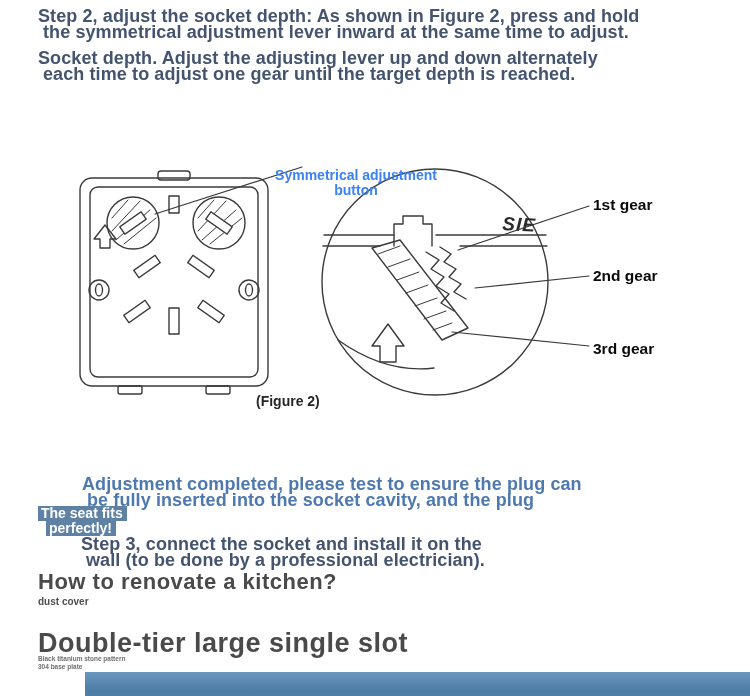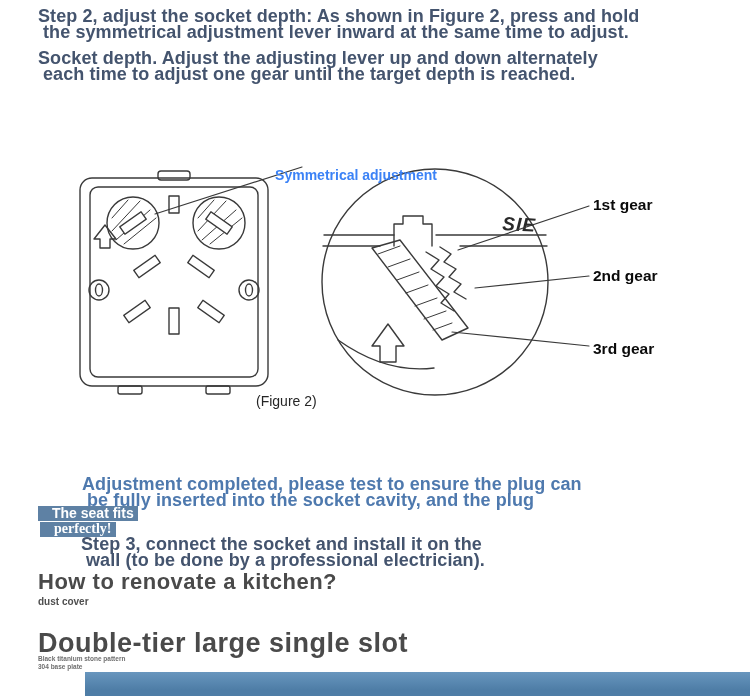--- a/index.html
+++ b/index.html
@@ -13,24 +13,24 @@
   .abs { position:absolute; }
   .para { font-weight:bold; font-size:18px; line-height:16px; letter-spacing:.1px; white-space:nowrap; }
   .navy { color:var(--navy,#44546E); }
   .blue { color:var(--blue,#4E79AE); }
   .indent { padding-left:5px; }
 
   .figure { left:0; top:130px; width:750px; height:292px; }
   .figure svg { position:absolute; left:0; top:0; }
   .callout { left:245px; top:4px; width:222px; text-align:center; font-weight:bold; font-size:14px; line-height:15px; color:#3b82f6;margin-top:34px; }
   .gear-label { left:593px; font-weight:bold; font-size:15.5px; color:#0a0a0a; white-space:nowrap;text-align:right; }
-  .caption { left:256px; top:263px; font-weight:normal; font-size:14px; color:#262626; }
+  .caption { left:256px; top:263px; font-weight:bold; font-size:14px; color:#262626; }
 
   .hl-row { line-height:14px; }
-  .hl { display:inline-block; background:var(--highlight_bg,#5E81A4); color:#fff; font-weight:bold; font-size:14px; line-height:14px; padding:0 4px 1px 14px; }
+  .hl { display:inline-block; background:var(--highlight_bg,#5E81A4); color:#fff; font-weight:bold; font-size:14px; line-height:14px; padding:0 4px 1px 3px; }
 
   .h-big { position:absolute; font-weight:bold; color:var(--heading_gray,#4A4A4A); letter-spacing:.5px; white-space:nowrap; }
   #kitchen { left:38px; top:569px; font-size:22px; height:29px; overflow:hidden; width:520px; }
   #dustcover { left:38px; top:596px; font-size:10px; font-weight:bold; color:#4f4f4f; }
   #double { left:38px; top:628px; font-size:27px; }
   .tiny { left:38px; top:655px; font-size:6.5px; line-height:7.5px; color:#6e6e6e; font-weight:bold; }
   #bar { left:85px; top:672px; width:665px; height:24px;
          background:linear-gradient(180deg,#6896BE 0%, var(--bar_blue,#4E7DA6) 75%); }
 
   svg .ln { fill:none; stroke:var(--line_art,#3A3A3A); stroke-width:1.4; stroke-linecap:round; stroke-linejoin:round; }
@@ -135,39 +135,40 @@
       <g class="ln thin">
         <path d="M302 37 L155 84"></path>
         <path d="M458 120 L589 76"></path>
         <path d="M475 158 L589 146"></path>
         <path d="M452 202 L589 216"></path>
       </g>
     </svg>
 
     <div class="abs callout">
       <div>Symmetrical adjustment</div>
+      <div>button</div>
     </div>
 
     <div class="abs gear-label" style="top:66px;">1st gear</div>
     <div class="abs gear-label" style="top:137px;">2nd gear</div>
     <div class="abs gear-label" style="top:210px;">3rd gear</div>
 
     <div class="abs caption">(Figure 2)</div>
   </div>
 
   <div class="abs para blue" style="left:38px; top:476px;margin-left:44px;">
     <div>Adjustment completed, please test to ensure the plug can</div>
     <div class="indent">be fully inserted into the socket cavity, and the plug</div>
   </div>
 
   <div class="abs" style="left:38px; top:506px;">
     <div class="hl-row">
       <span class="hl">The seat fits</span>
     </div>
-    <div class="hl-row" style="margin-left:2px;font-family:Liberation Serif, serif;">
+    <div class="hl-row" style="margin-left:8px;">
       <span class="hl">perfectly!</span>
     </div>
   </div>
 
   <div class="abs para navy" style="left:38px; top:536px;margin-left:43px;">
     <div>Step 3, connect the socket and install it on the</div>
     <div class="indent">wall (to be done by a professional electrician).</div>
   </div>
 
   <div class="h-big" id="kitchen">How to renovate a kitchen?</div>

